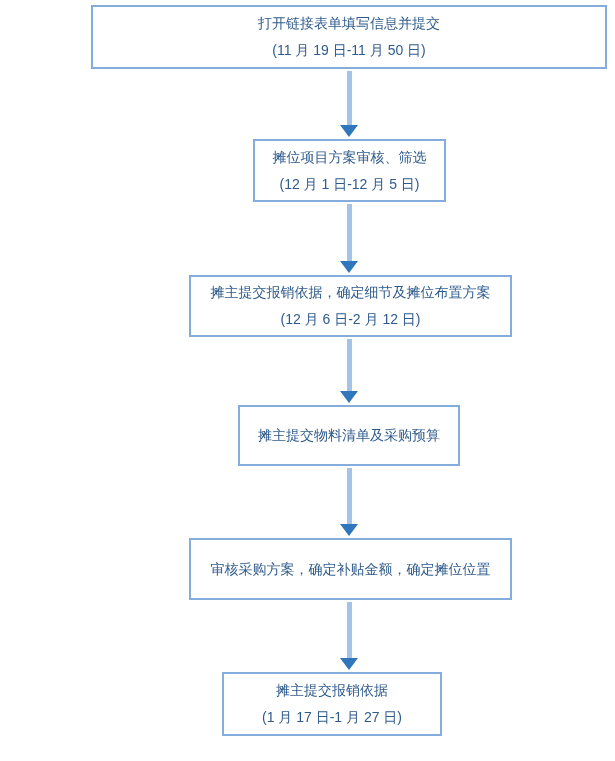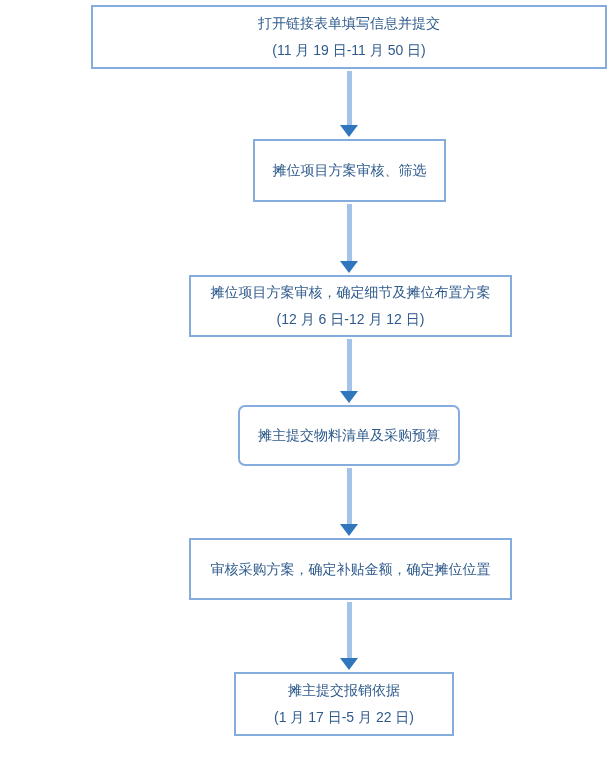--- a/index.html
+++ b/index.html
@@ -36,23 +36,23 @@
   .flow-box .line {
     font-size: 14px;
     line-height: 27px;
     color: var(--text);
     white-space: nowrap;
   }
   
   .box-1 { left: 57px;  top: 5px;   width: 516px; height: 64px; }
   .box-2 { left: 219px; top: 139px; width: 193px; height: 63px; }
   .box-3 { left: 155px; top: 275px; width: 323px; height: 62px; }
-  .box-4 { left: 204px; top: 405px; width: 222px; height: 61px; border-radius: 7px; }
+  .box-4 { left: 204px; top: 405px; width: 222px; height: 61px; }
   .box-5 { left: 155px; top: 538px; width: 323px; height: 62px; justify-content: center; }
-  .box-6 { left: 200px; top: 672px; width: 220px; height: 64px; }
+  .box-6 { left: 188px; top: 672px; width: 220px; height: 64px; }
 
   .flow-arrow {
     position: absolute;
     left: 306px;            
     width: 18px;
     display: flex;
     flex-direction: column;
     align-items: center;
   }
   .flow-arrow .shaft {
@@ -83,30 +83,31 @@
     <div class="line">(11 月 19 日-11 月 50 日)</div>
   </div>
 
   <div class="flow-arrow arrow-1">
     <div class="shaft"></div>
     <div class="head"></div>
   </div>
 
   <div class="flow-box box-2">
     <div class="line">摊位项目方案审核、筛选</div>
+    <div class="line">(12 月 1 日-12 月 5 日)</div>
   </div>
 
   <div class="flow-arrow arrow-2">
     <div class="shaft"></div>
     <div class="head"></div>
   </div>
 
   <div class="flow-box box-3">
-    <div class="line">摊位项目方案审核，确定细节及摊位布置方案</div>
-    <div class="line">(12 月 6 日-12 月 12 日)</div>
+    <div class="line">摊主提交报销依据，确定细节及摊位布置方案</div>
+    <div class="line">(12 月 6 日-2 月 12 日)</div>
   </div>
 
   <div class="flow-arrow arrow-3">
     <div class="shaft"></div>
     <div class="head"></div>
   </div>
 
   <div class="flow-box box-4">
     <div class="line">摊主提交物料清单及采购预算</div>
   </div>
@@ -120,16 +121,16 @@
     <div class="line">审核采购方案，确定补贴金额，确定摊位位置</div>
   </div>
 
   <div class="flow-arrow arrow-5">
     <div class="shaft"></div>
     <div class="head"></div>
   </div>
 
   <div class="flow-box box-6">
     <div class="line">摊主提交报销依据</div>
-    <div class="line">(1 月 17 日-5 月 22 日)</div>
+    <div class="line">(1 月 17 日-1 月 27 日)</div>
   </div>
 
 </div>
 
 </body></html>

